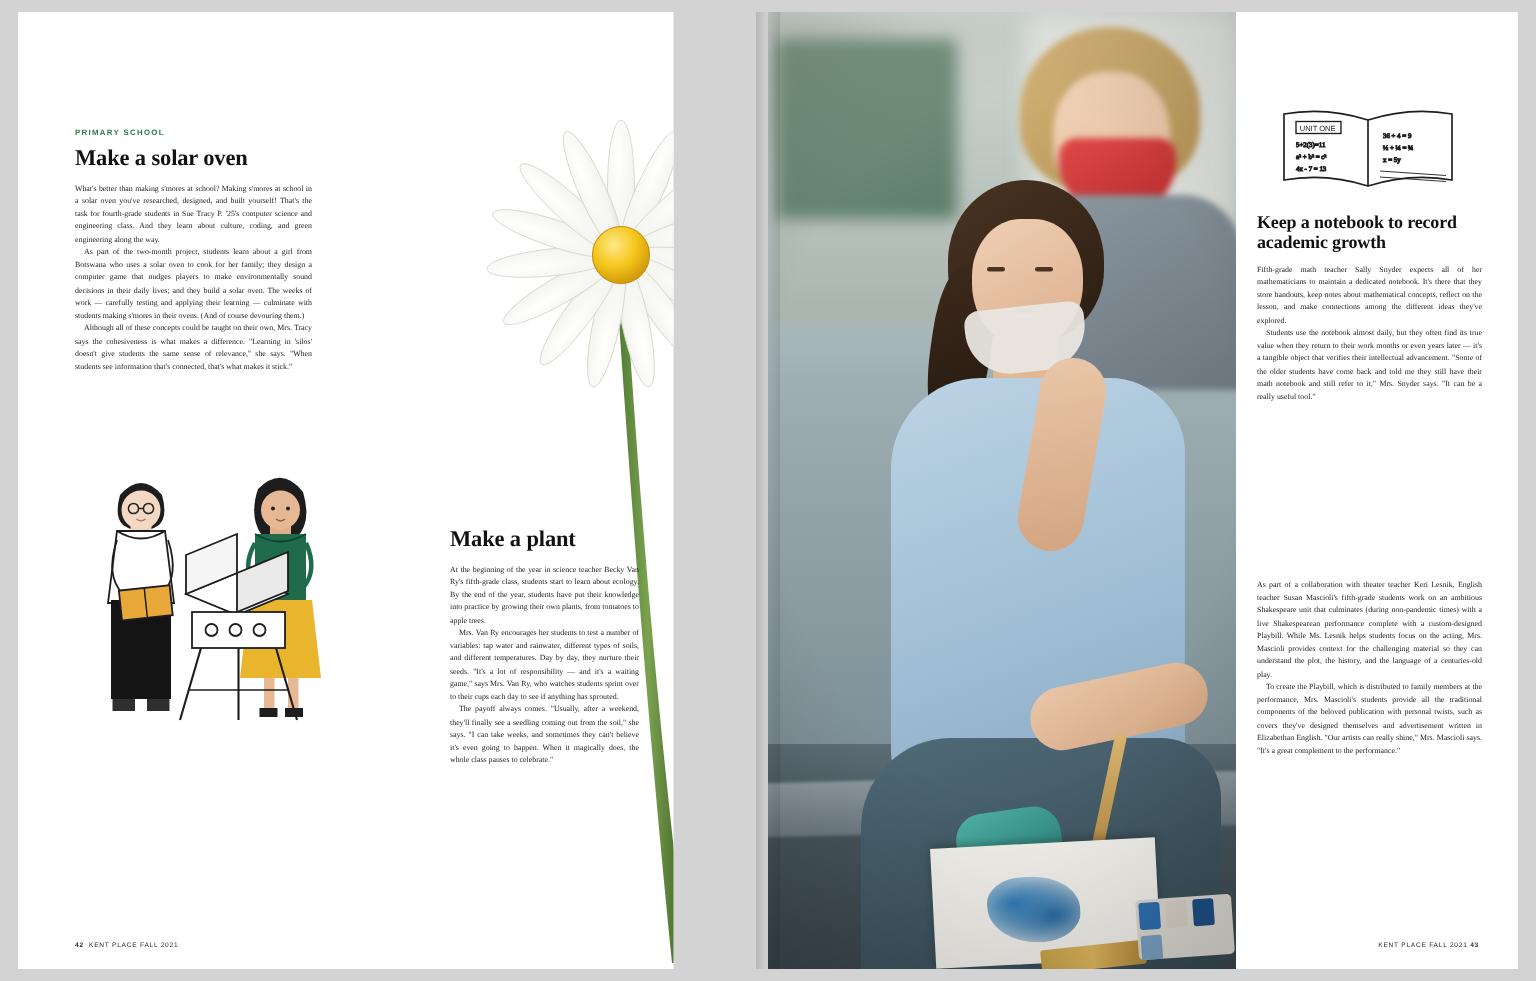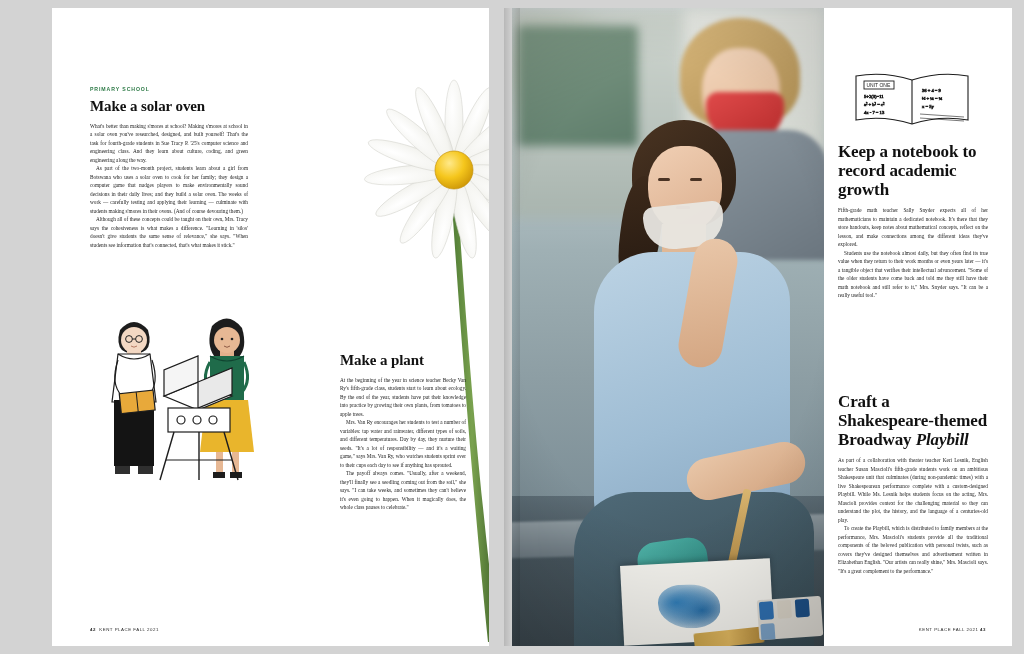--- a/index.html
+++ b/index.html
@@ -19,21 +19,21 @@
     height: 654px;
     background: #d3d3d3;
   }
   .page {
     position: absolute;
     top: 8px;
     height: 638px;
     background: #ffffff;
     overflow: hidden;
   }
-  .page-left  { left: 12px;  width: 437px; margin-left: 40px; }
+  .page-left  { left: 12px;  width: 437px; }
   .page-right { left: 512px; width: 500px; }
   .gutter-shadow {
     position: absolute;
     top: 8px;
     left: 504px;
     width: 16px;
     height: 638px;
     background: linear-gradient(to right, rgba(0,0,0,0.13), rgba(0,0,0,0.02) 45%, rgba(0,0,0,0.02) 55%, rgba(0,0,0,0.10));
     z-index: 40;
     pointer-events: none;
@@ -51,21 +51,21 @@
   h2.headline {
     font-family: "Liberation Serif", serif;
     font-size: 15px;
     line-height: 1.12;
     font-weight: 700;
     color: #111;
     margin: 6px 0 7px 0;
     letter-spacing: -0.1px;
   }
   h2.headline.small {
-    font-size: 17px;
+    font-size: 12px;
   }
   h2.headline em {
     font-style: italic;
   }
   p.body {
     font-size: 5.25px;
     line-height: 1.62;
     color: #1b1b1b;
     margin: 0;
     text-align: justify;
@@ -517,23 +517,20 @@
         </svg>
       </div>
 
       <div class="nb-block">
         <h2 class="headline small">Keep a notebook to record academic growth</h2>
         <p class="body">Fifth-grade math teacher Sally Snyder expects all of her mathematicians to maintain a dedicated notebook. It's there that they store handouts, keep notes about mathematical concepts, reflect on the lesson, and make connections among the different ideas they've explored.</p>
         <p class="body">Students use the notebook almost daily, but they often find its true value when they return to their work months or even years later — it's a tangible object that verifies their intellectual advancement. "Some of the older students have come back and told me they still have their math notebook and still refer to it," Mrs. Snyder says. "It can be a really useful tool."</p>
       </div>
 
       <div class="play-block">
-        <h2 class="headline small">
-          <span>Craft a Shakespeare-themed Broadway </span><em>Playbill</em>
-        </h2>
         <p class="body">As part of a collaboration with theater teacher Keri Lesnik, English teacher Susan Mascioli's fifth-grade students work on an ambitious Shakespeare unit that culminates (during non-pandemic times) with a live Shakespearean performance complete with a custom-designed Playbill. While Ms. Lesnik helps students focus on the acting, Mrs. Mascioli provides context for the challenging material so they can understand the plot, the history, and the language of a centuries-old play.</p>
         <p class="body">To create the Playbill, which is distributed to family members at the performance, Mrs. Mascioli's students provide all the traditional components of the beloved publication with personal twists, such as covers they've designed themselves and advertisement written in Elizabethan English. "Our artists can really shine," Mrs. Mascioli says. "It's a great complement to the performance."</p>
       </div>
     </div>
 
     <div class="folio folio-right">
       <span>KENT PLACE  FALL 2021</span>&nbsp;<span class="num">43</span>
     </div>
   </div>
 

